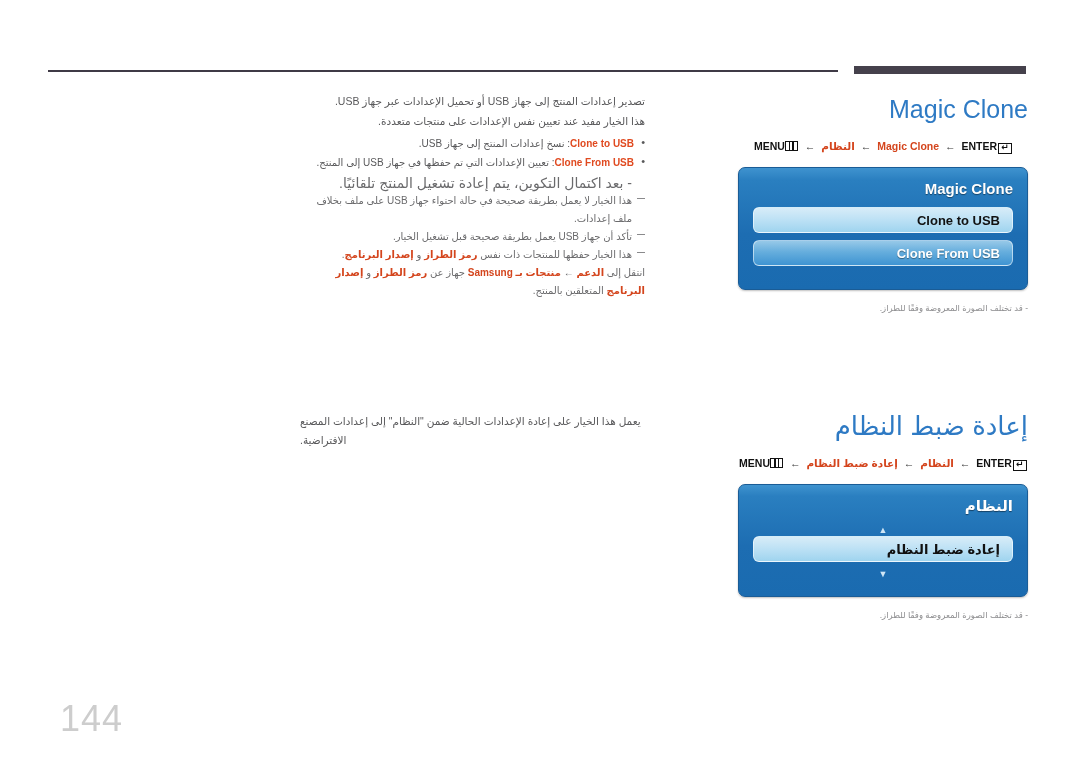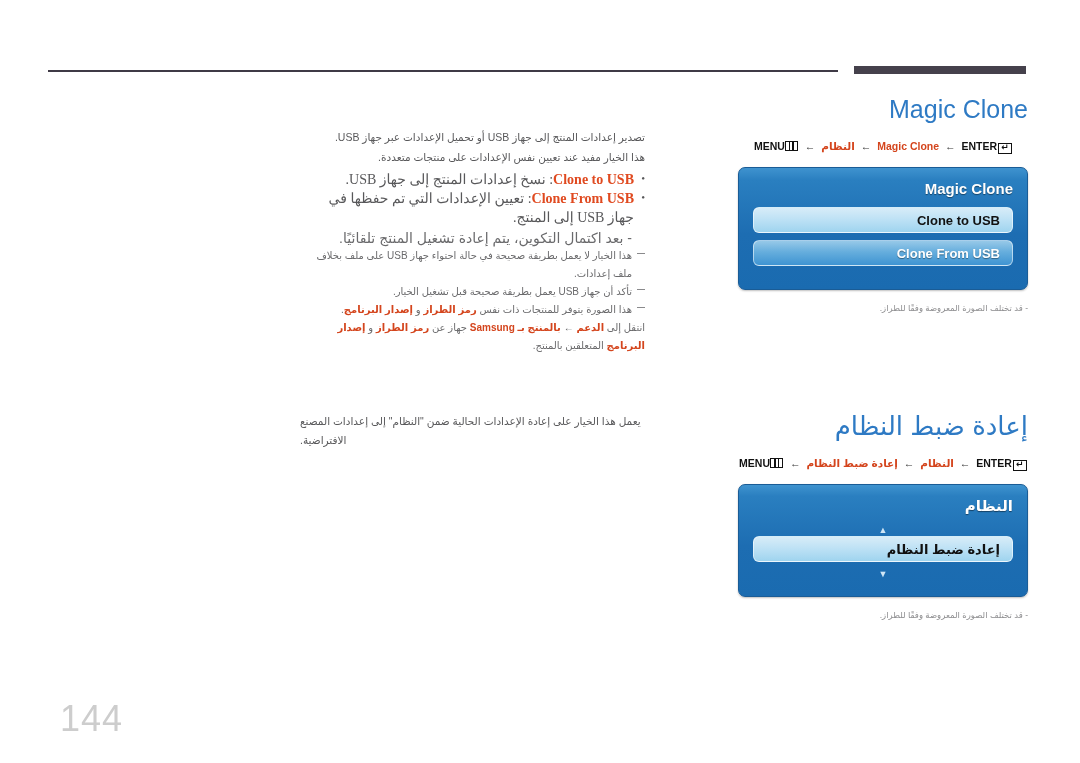--- a/index.html
+++ b/index.html
@@ -35,40 +35,38 @@
   }
 
   
   .left-col {
     position: absolute;
     left: 300px;
     top: 92px;
     width: 345px;
     text-align: right;
     direction: rtl;
-    margin-top: 36px;
   }
   .para {
     font-size: 10.5px;
     line-height: 19px;
     color: #58585a;
     margin: 0 0 1px 0;
   }
   .bullet-list {
     list-style: none;
     margin: 3px 0 2px 0;
     padding: 0;
   }
   .bullet-list li {
-    font-size: 14px;
+    font-size: 10px;
     line-height: 19px;
     color: #58585a;
     position: relative;
     padding-right: 11px;
-    font-family: Liberation Serif, serif;
   }
   .bullet-list li::before {
     content: "•";
     position: absolute;
     right: 0;
     top: -1px;
     color: #58585a;
     font-size: 11px;
   }
   .kw {
@@ -270,22 +268,22 @@
 
   <ul class="bullet-list">
     <li><span class="kw">Clone to USB</span><span>: نسخ إعدادات المنتج إلى جهاز USB.</span></li>
     <li><span class="kw">Clone From USB</span><span>: تعيين الإعدادات التي تم حفظها في جهاز USB إلى المنتج.</span></li>
   </ul>
 
   <p class="subnote">- بعد اكتمال التكوين، يتم إعادة تشغيل المنتج تلقائيًا.</p>
 
   <p class="dash-note">هذا الخيار لا يعمل بطريقة صحيحة في حالة احتواء جهاز USB على ملف بخلاف ملف إعدادات.</p>
   <p class="dash-note">تأكد أن جهاز USB يعمل بطريقة صحيحة قبل تشغيل الخيار.</p>
-  <p class="dash-note"><span>هذا الصورة يتوفر للمنتجات ذات نفس </span><span class="kw-b">رمز الطراز</span><span> و </span><span class="kw-b">إصدار البرنامج</span><span>.</span></p>
-  <p class="minus-note"><span>انتقل إلى </span><span class="kw-b">الدعم</span><span> ← </span><span class="kw-b">بالمنتج بـ Samsung</span><span> جهاز عن </span><span class="kw-b">رمز الطراز</span><span> و </span><span class="kw-b">إصدار البرنامج</span><span> المتعلقين بالمنتج.</span></p>
+  <p class="dash-note"><span>هذا الخيار حفظها للمنتجات ذات نفس </span><span class="kw-b">رمز الطراز</span><span> و </span><span class="kw-b">إصدار البرنامج</span><span>.</span></p>
+  <p class="minus-note"><span>انتقل إلى </span><span class="kw-b">الدعم</span><span> ← </span><span class="kw-b">منتجات بـ Samsung</span><span> جهاز عن </span><span class="kw-b">رمز الطراز</span><span> و </span><span class="kw-b">إصدار البرنامج</span><span> المتعلقين بالمنتج.</span></p>
 </div>
 
 <div class="left-col-2">
   <p class="para">يعمل هذا الخيار على إعادة الإعدادات الحالية ضمن "النظام" إلى إعدادات المصنع الافتراضية.</p>
 </div>
 
 <div class="right-col sec1">
   <h1 class="heading latin">Magic Clone</h1>
 
   <div class="menupath">

